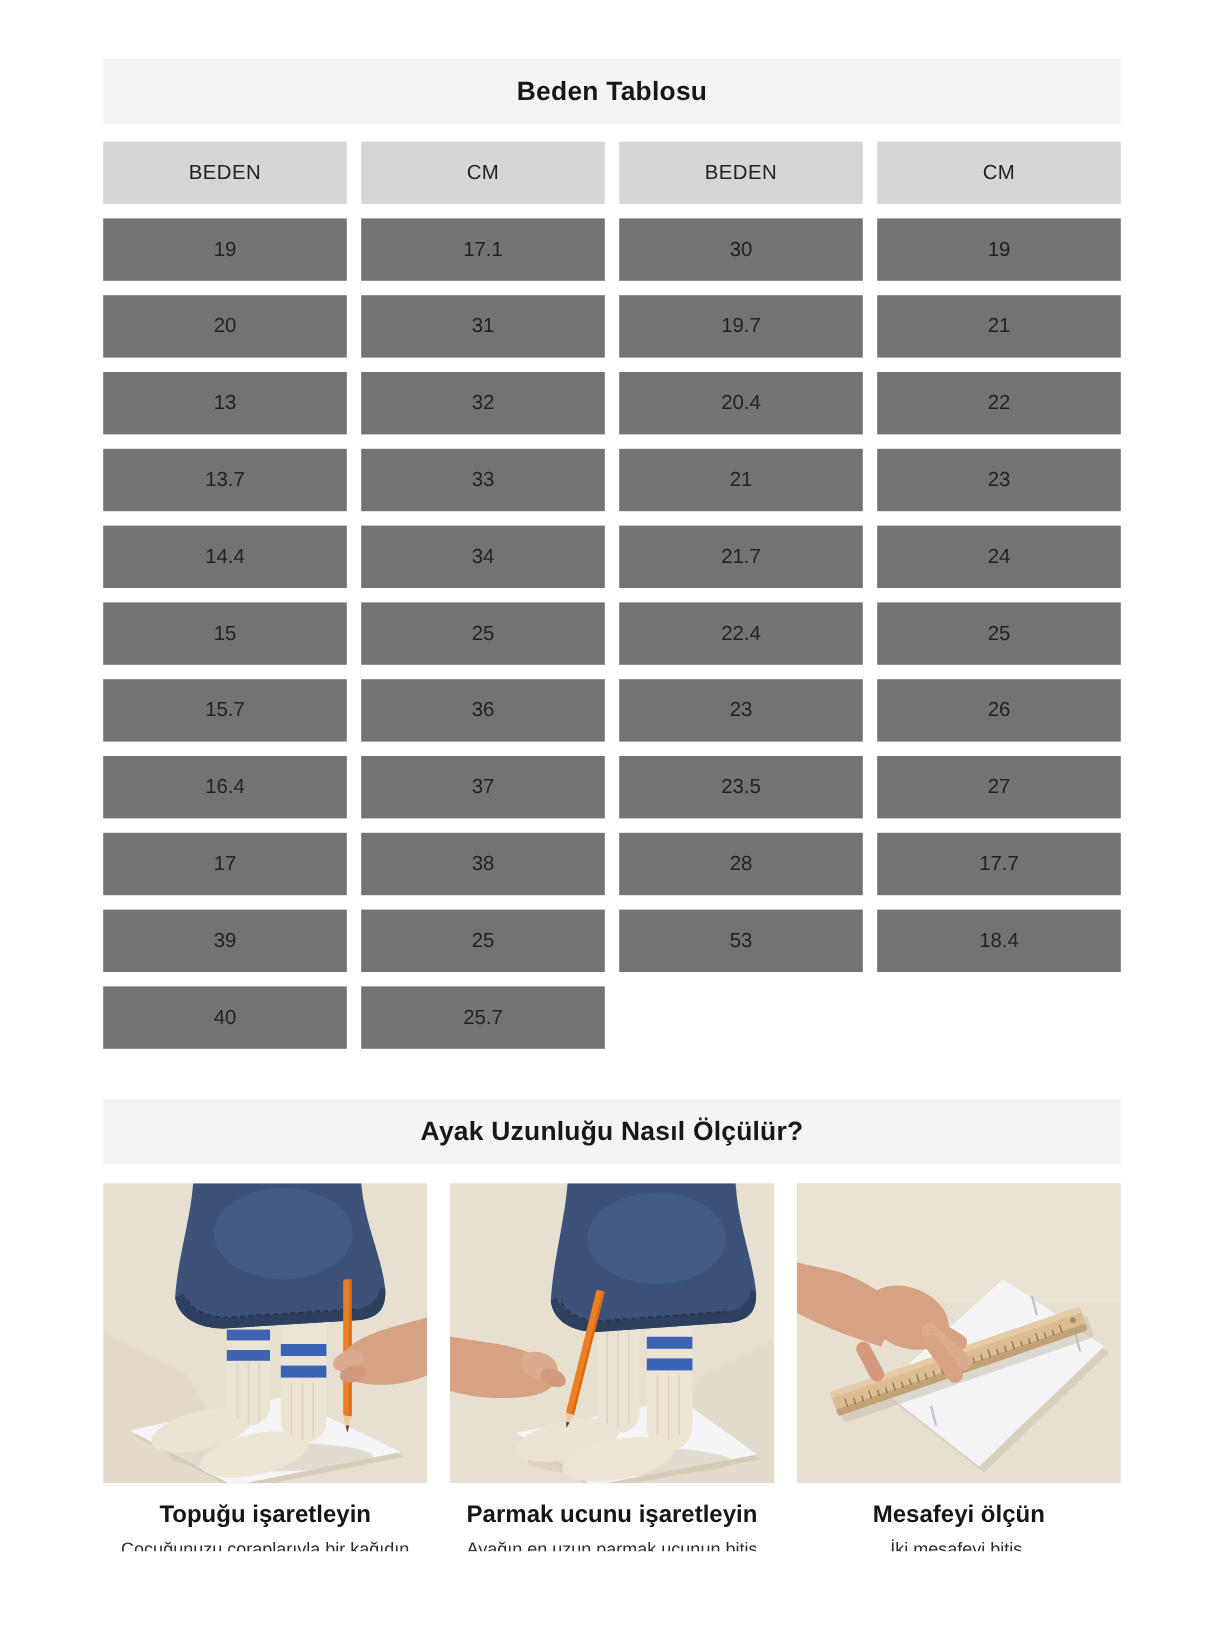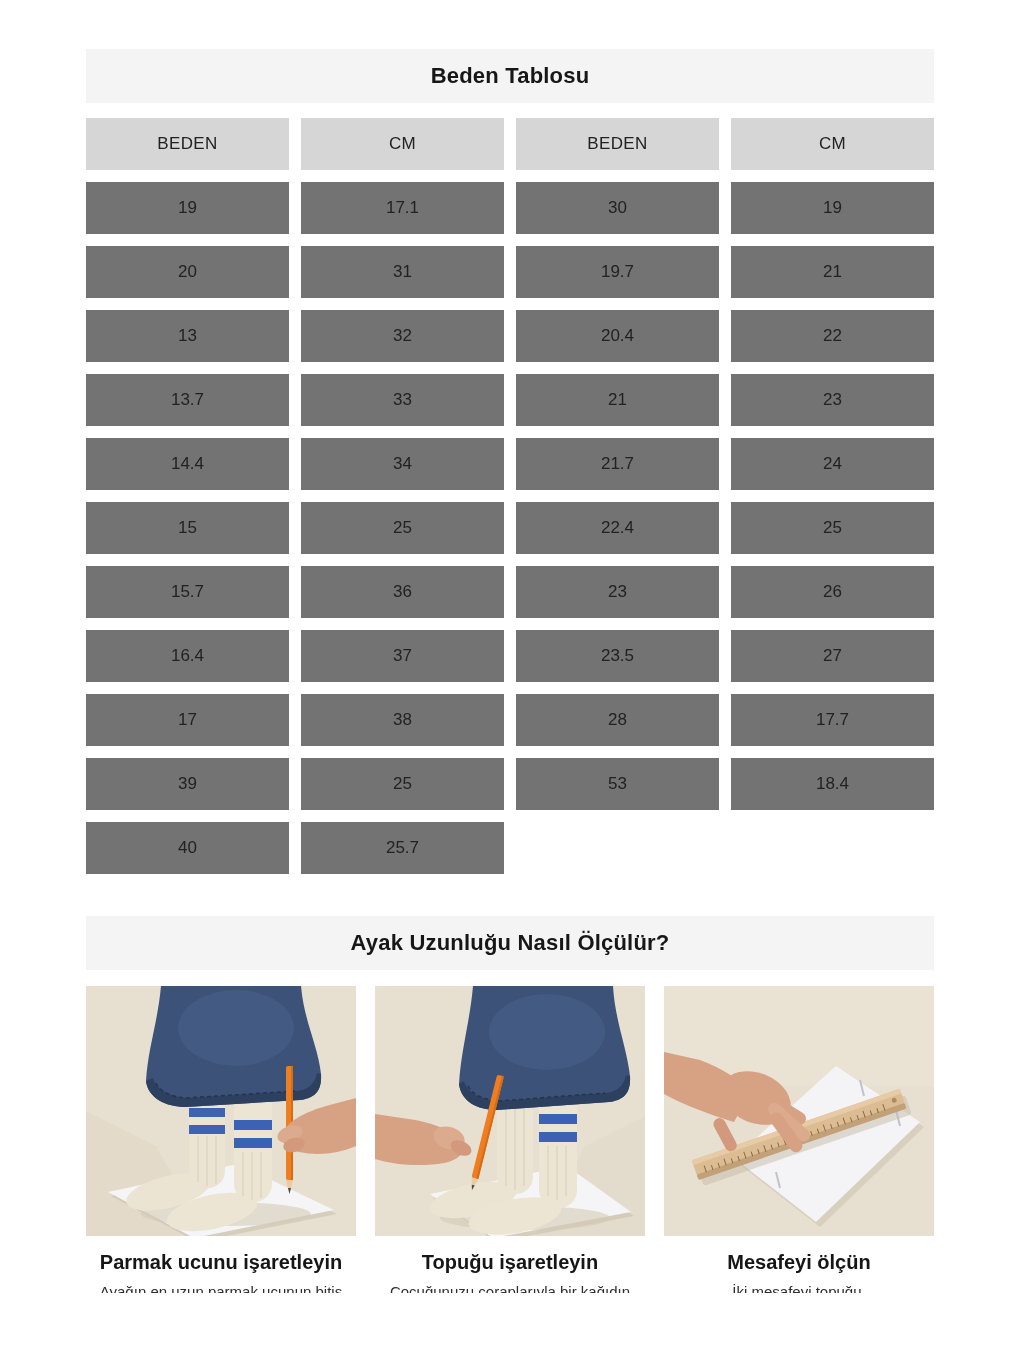--- a/index.html
+++ b/index.html
@@ -242,30 +242,30 @@
         <ellipse cx="92" cy="112" rx="36" ry="25" fill="#d7a184" transform="rotate(22 92 112)"></ellipse>
         <rect x="102" y="104" width="50" height="13" rx="6.5" fill="#d7a184" transform="rotate(32 102 104)"></rect>
         <rect x="110" y="114" width="52" height="13" rx="6.5" fill="#dcaa8c" transform="rotate(42 110 114)"></rect>
         <rect x="114" y="124" width="46" height="13" rx="6.5" fill="#d7a184" transform="rotate(54 114 124)"></rect>
         <rect x="58" y="130" width="36" height="12" rx="6" fill="#d2997c" transform="rotate(62 58 130)"></rect>
       </svg>
     </div>
 
     <div class="steps-captions">
       <div class="caption">
+        <h3>Topuğu işaretleyin</h3>
+        <p>Çocuğunuzu çoraplarıyla bir kağıdın üzerine yerleştirin ve topuğu işaretleyin.</p>
+      </div>
+      <div class="caption">
         <h3>Parmak ucunu işaretleyin</h3>
         <p>Ayağın en uzun parmak ucunun bitiş noktasını işaretleyin.</p>
       </div>
       <div class="caption">
-        <h3>Topuğu işaretleyin</h3>
-        <p>Çocuğunuzu çoraplarıyla bir kağıdın üzerine yerleştirin ve topuğu işaretleyin.</p>
-      </div>
-      <div class="caption">
         <h3>Mesafeyi ölçün</h3>
-        <p>İki mesafeyi topuğu.</p>
+        <p>İki mesafeyi bitiş.</p>
       </div>
     </div>
 
     <div class="footer">
       <div class="brand">vicco</div>
       <div class="rainbow" id="rainbow">
           <span class="seg" style="background: rgb(198, 15, 126);"></span>
           <span class="seg" style="background: rgb(65, 192, 218);"></span>
           <span class="seg" style="background: rgb(191, 213, 19);"></span>
           <span class="seg" style="background: rgb(34, 167, 60);"></span>

